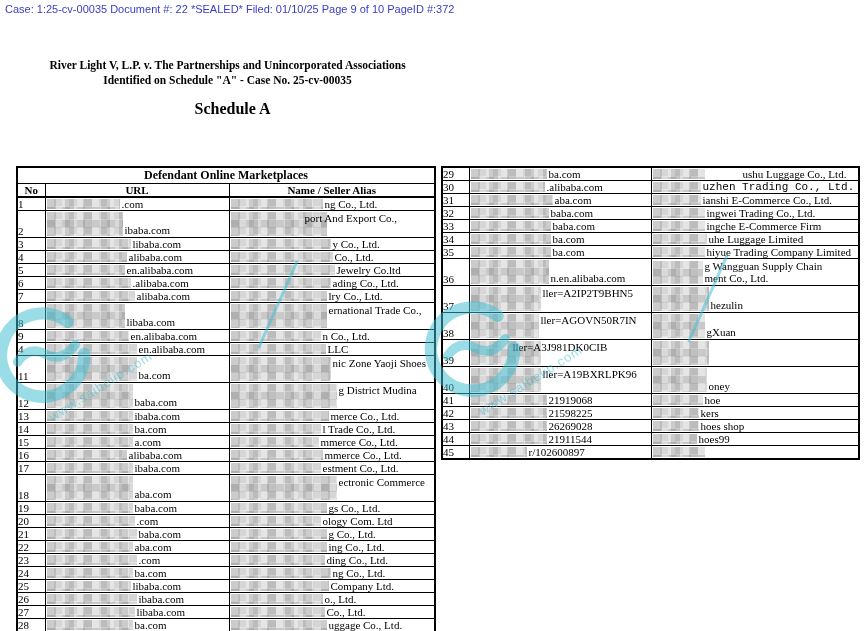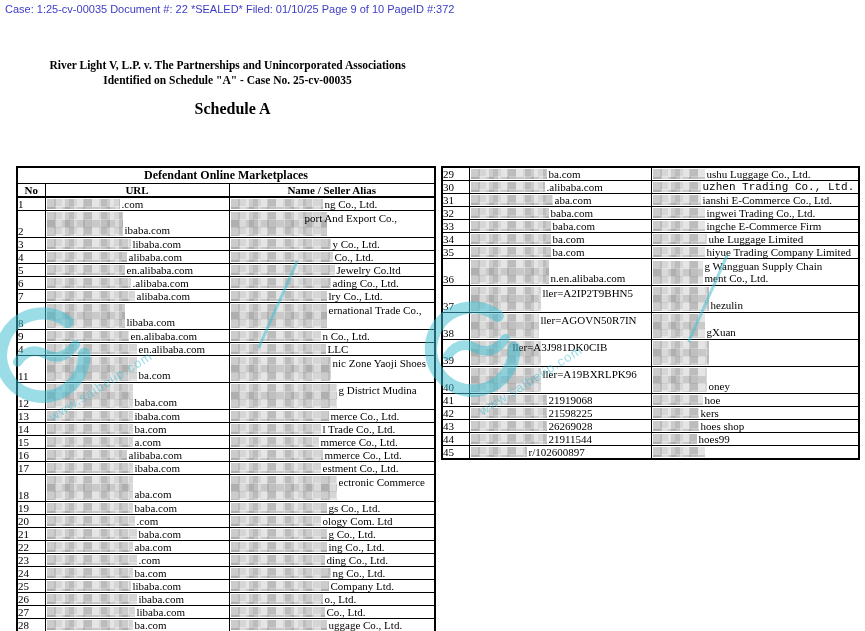--- a/index.html
+++ b/index.html
@@ -545,21 +545,21 @@
         <td class="no-cell">29</td>
         <td>
           <div class="cellwrap middle">
             <div class="mosaic" style="width: 76px;"></div>
             <span class="frag" style="margin-left: 79px;">ba.com</span>
           </div>
         </td>
         <td>
           <div class="cellwrap middle">
             <div class="mosaic" style="width: 52px;"></div>
-            <span class="frag" style="margin-left: 55px;">ushu Luggage Co., Ltd.</span>
+            <span class="frag" style="margin-left: 55px; padding-left: 36px;">ushu Luggage Co., Ltd.</span>
           </div>
         </td>
       </tr>
       <tr class="single">
         <td class="no-cell">30</td>
         <td>
           <div class="cellwrap middle">
             <div class="mosaic" style="width: 74px;"></div>
             <span class="frag" style="margin-left: 77px;">.alibaba.com</span>
           </div>

